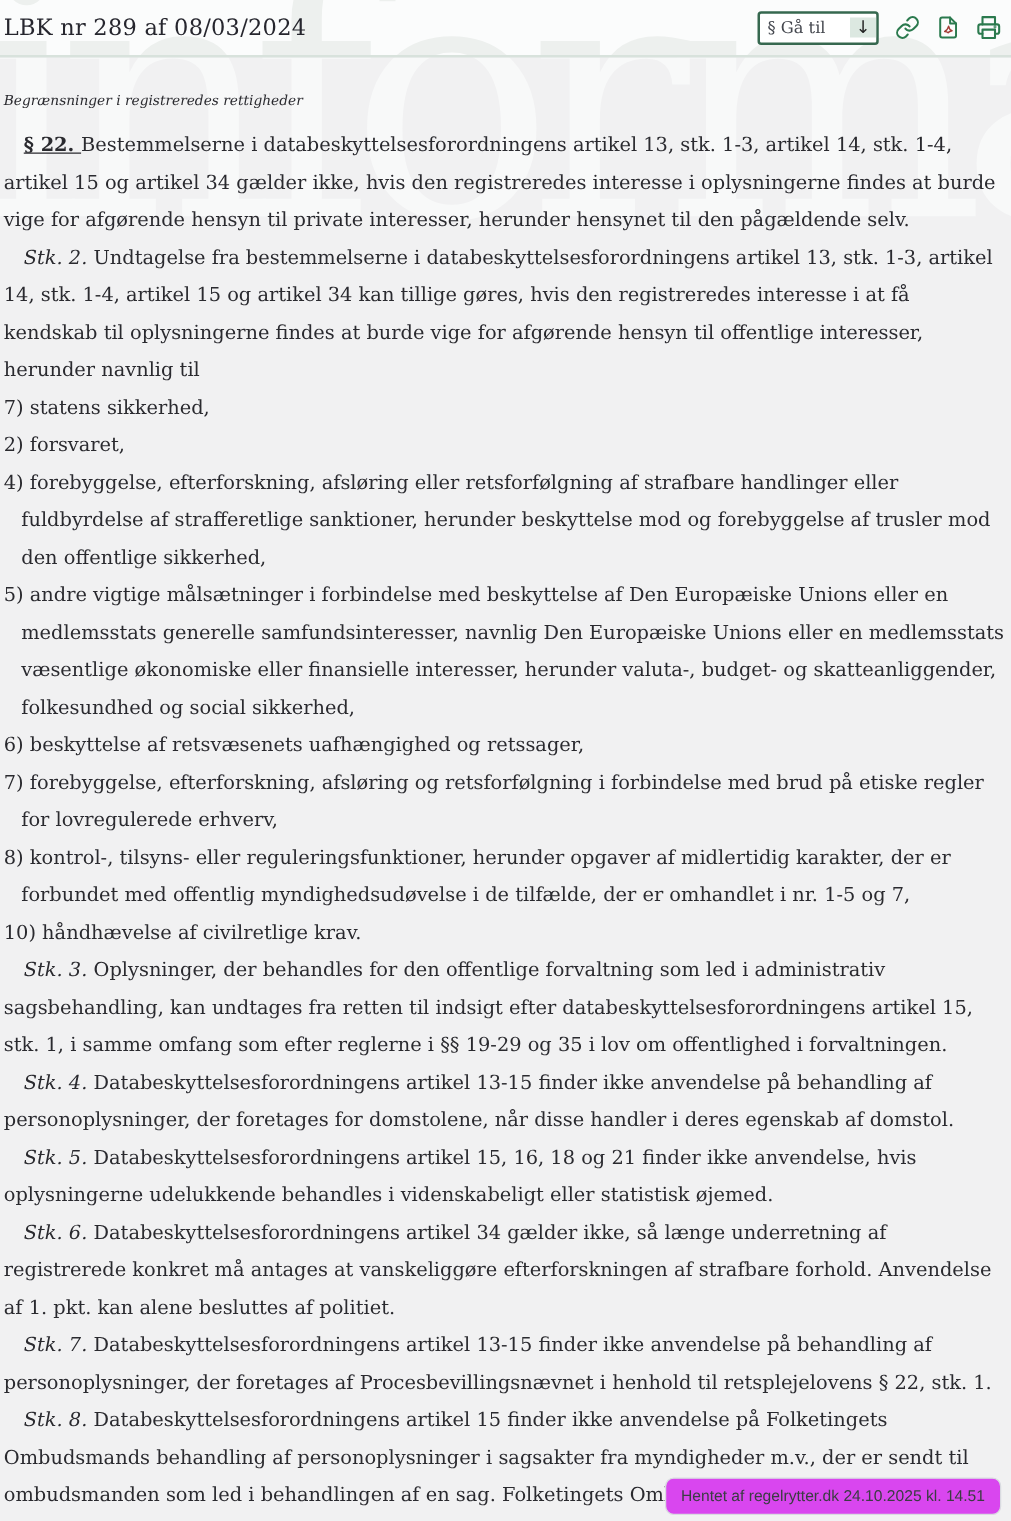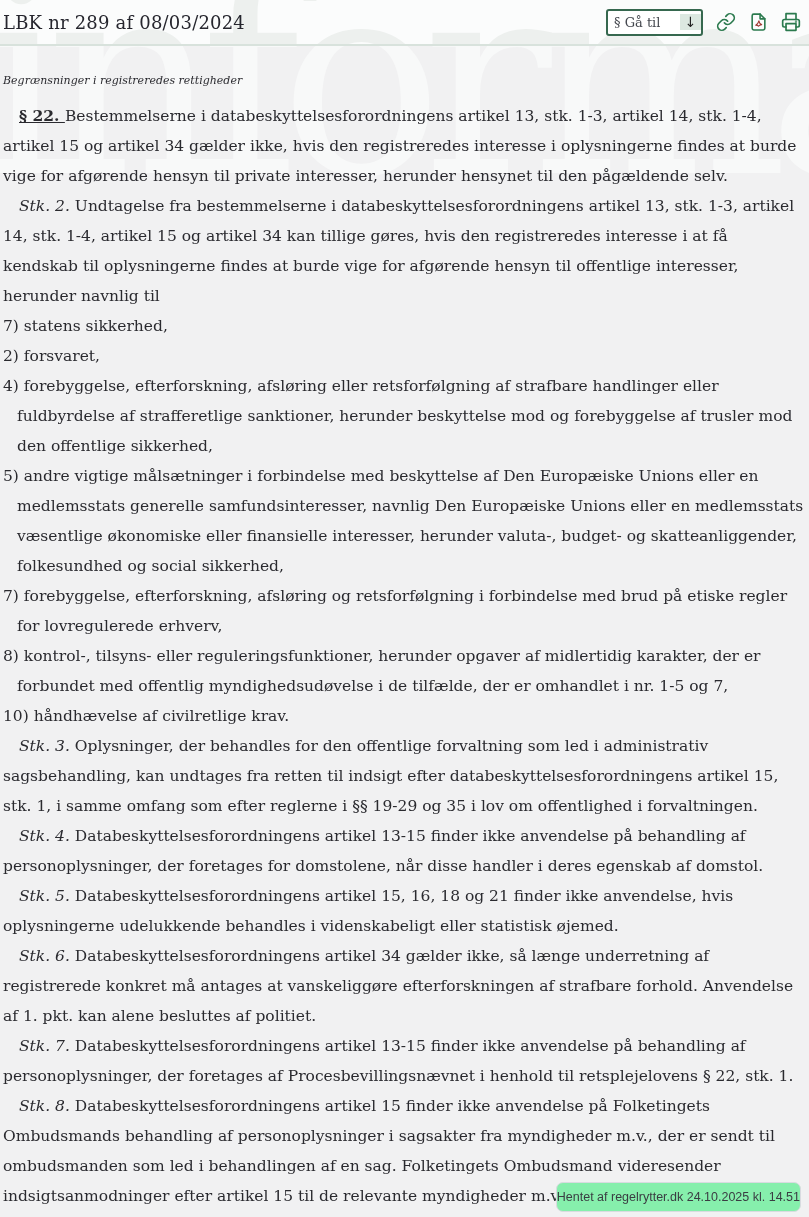--- a/index.html
+++ b/index.html
@@ -41,22 +41,22 @@
            padding:0 3px;box-sizing:border-box;color:#2a2a2f;}
   .doc-heading{margin:28px 0 14px 0;text-align:left;font-style:italic;
                font-size:11px;color:#2a2a2f;}
   .para,.list-item{margin:0;font-size:15.5px;line-height:30px;}
   .para{text-indent:16px;}
   .list-item{padding-left:14px;text-indent:-14px;}
   .lead.bold{font-weight:bold;text-decoration:underline;}
   .lead.italic{font-style:italic;text-align:right;}
 
   
-  .footer-badge{position:absolute;right:8px;bottom:5px;z-index:4;background:#86efac;
-                border:1px solid #d9dbe0;border-radius:7px;padding:7px 0;
+  .footer-badge{position:absolute;right:8px;bottom:5px;z-index:4;background:#d946ef;
+                border:1px solid #d9dbe0;border-radius:7px;padding:7px 12px;
                 font-family:"Liberation Sans","DejaVu Sans",sans-serif;
                 font-size:12.5px;color:#3a3d42;}
 </style>
 </head>
 <body>
 
 <div class="page">
 
   <div class="header">
     <div class="header-inner">
@@ -111,20 +111,21 @@
 
   <div class="content">
     <div class="doc-heading">Begrænsninger i registreredes rettigheder</div>
     <div>
         <p class="para"><span class="lead bold">§ 22. </span>Bestemmelserne i databeskyttelsesforordningens artikel 13, stk. 1-3, artikel 14, stk. 1-4, artikel 15 og artikel 34 gælder ikke, hvis den registreredes interesse i oplysningerne findes at burde vige for afgørende hensyn til private interesser, herunder hensynet til den pågældende selv.</p>
         <p class="para"><span class="lead italic">Stk. 2. </span>Undtagelse fra bestemmelserne i databeskyttelsesforordningens artikel 13, stk. 1-3, artikel 14, stk. 1-4, artikel 15 og artikel 34 kan tillige gøres, hvis den registreredes interesse i at få kendskab til oplysningerne findes at burde vige for afgørende hensyn til offentlige interesser, herunder navnlig til</p>
         <p class="list-item">7) statens sikkerhed,</p>
         <p class="list-item">2) forsvaret,</p>
         <p class="list-item">4) forebyggelse, efterforskning, afsløring eller retsforfølgning af strafbare handlinger eller fuldbyrdelse af strafferetlige sanktioner, herunder beskyttelse mod og forebyggelse af trusler mod den offentlige sikkerhed,</p>
         <p class="list-item">5) andre vigtige målsætninger i forbindelse med beskyttelse af Den Europæiske Unions eller en medlemsstats generelle samfundsinteresser, navnlig Den Europæiske Unions eller en medlemsstats væsentlige økonomiske eller finansielle interesser, herunder valuta-, budget- og skatteanliggender, folkesundhed og social sikkerhed,</p>
+        <p class="list-item">6) beskyttelse af retsvæsenets uafhængighed og retssager,</p>
         <p class="list-item">7) forebyggelse, efterforskning, afsløring og retsforfølgning i forbindelse med brud på etiske regler for lovregulerede erhverv,</p>
         <p class="list-item">8) kontrol-, tilsyns- eller reguleringsfunktioner, herunder opgaver af midlertidig karakter, der er forbundet med offentlig myndighedsudøvelse i de tilfælde, der er omhandlet i nr. 1-5 og 7,</p>
         <p class="list-item">10) håndhævelse af civilretlige krav.</p>
         <p class="para"><span class="lead italic">Stk. 3. </span>Oplysninger, der behandles for den offentlige forvaltning som led i administrativ sagsbehandling, kan undtages fra retten til indsigt efter databeskyttelsesforordningens artikel 15, stk. 1, i samme omfang som efter reglerne i §§ 19-29 og 35 i lov om offentlighed i forvaltningen.</p>
         <p class="para"><span class="lead italic">Stk. 4. </span>Databeskyttelsesforordningens artikel 13-15 finder ikke anvendelse på behandling af personoplysninger, der foretages for domstolene, når disse handler i deres egenskab af domstol.</p>
         <p class="para"><span class="lead italic">Stk. 5. </span>Databeskyttelsesforordningens artikel 15, 16, 18 og 21 finder ikke anvendelse, hvis oplysningerne udelukkende behandles i videnskabeligt eller statistisk øjemed.</p>
         <p class="para"><span class="lead italic">Stk. 6. </span>Databeskyttelsesforordningens artikel 34 gælder ikke, så længe underretning af registrerede konkret må antages at vanskeliggøre efterforskningen af strafbare forhold. Anvendelse af 1. pkt. kan alene besluttes af politiet.</p>
         <p class="para"><span class="lead italic">Stk. 7. </span>Databeskyttelsesforordningens artikel 13-15 finder ikke anvendelse på behandling af personoplysninger, der foretages af Procesbevillingsnævnet i henhold til retsplejelovens § 22, stk. 1.</p>
         <p class="para"><span class="lead italic">Stk. 8. </span>Databeskyttelsesforordningens artikel 15 finder ikke anvendelse på Folketingets Ombudsmands behandling af personoplysninger i sagsakter fra myndigheder m.v., der er sendt til ombudsmanden som led i behandlingen af en sag. Folketingets Ombudsmand videresender indsigtsanmodninger efter artikel 15 til de relevante myndigheder m.v.</p>
       </div>

